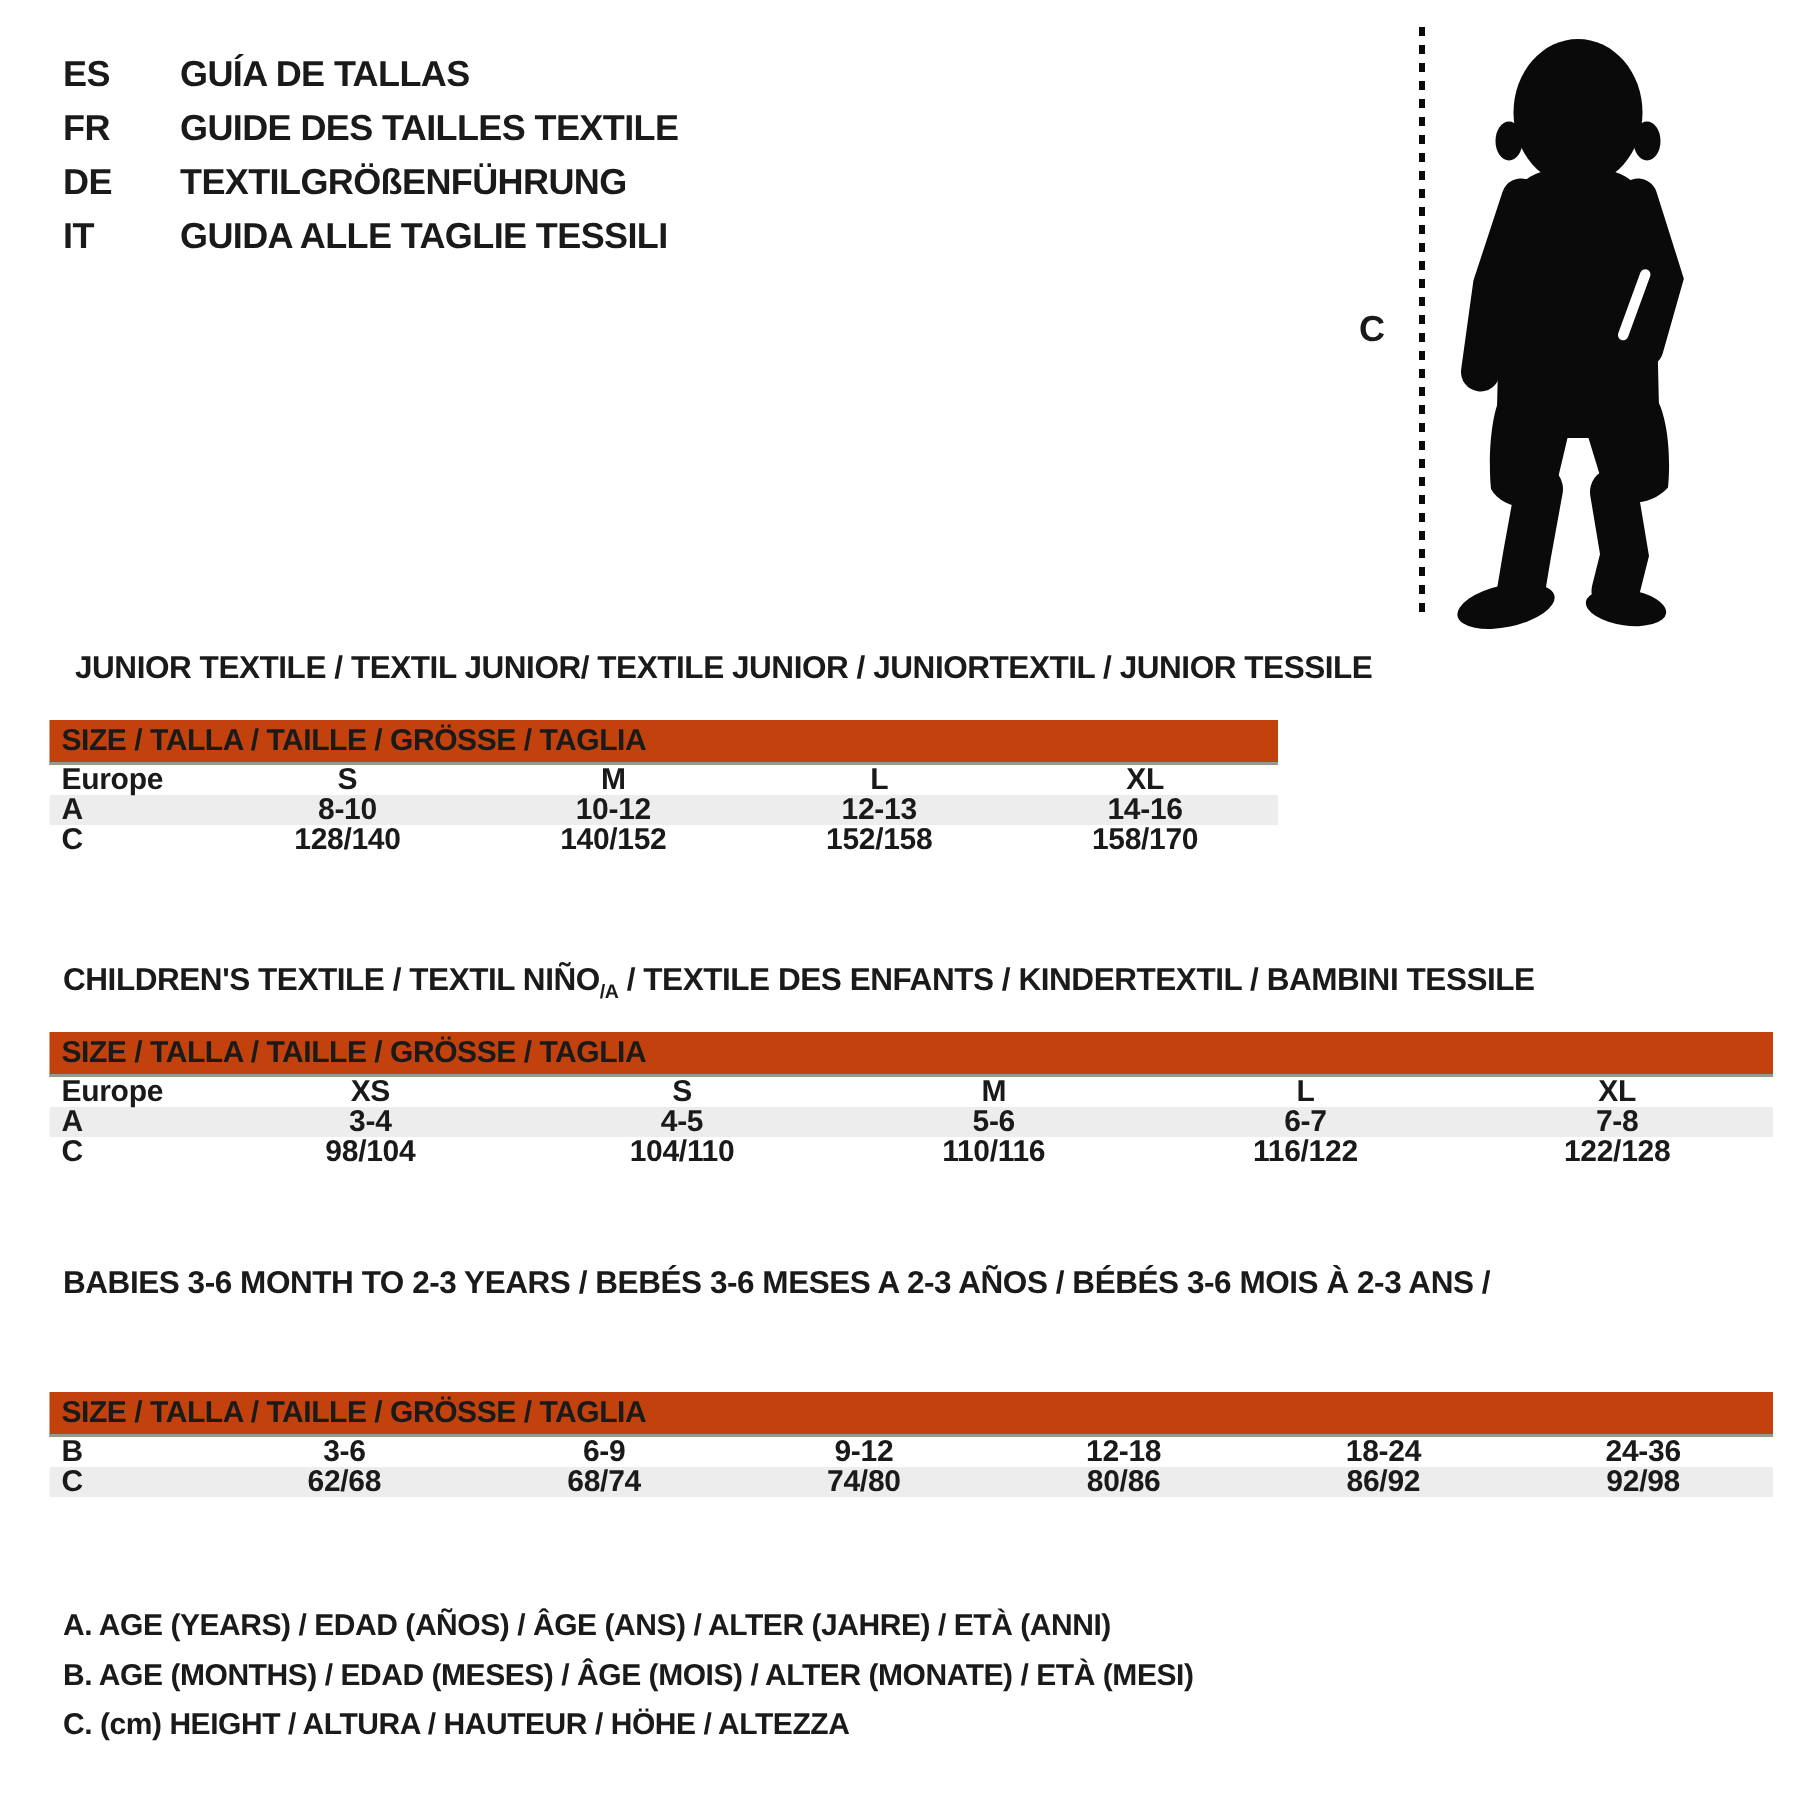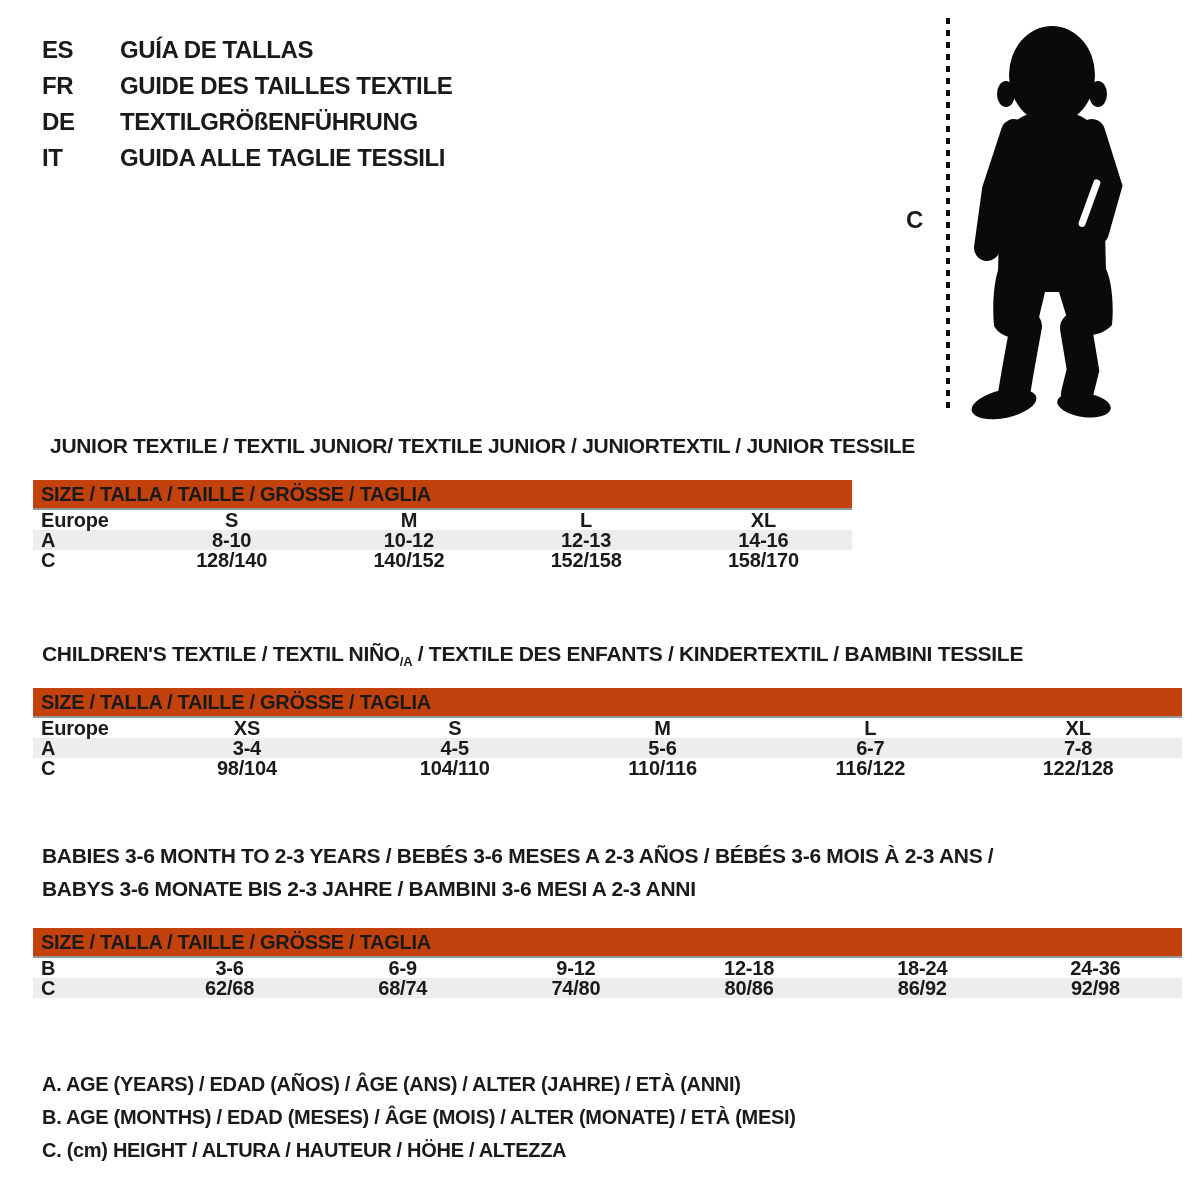--- a/index.html
+++ b/index.html
@@ -142,21 +142,20 @@
     <span class="tcell">98/104</span>
     <span class="tcell">104/110</span>
     <span class="tcell">110/116</span>
     <span class="tcell">116/122</span>
     <span class="tcell">122/128</span>
   </div>
 </div>
 
 <div class="section-title" id="babies-title">
   <div>BABIES 3-6 MONTH TO 2-3 YEARS / BEBÉS 3-6 MESES A 2-3 AÑOS / BÉBÉS 3-6 MOIS À 2-3 ANS /</div>
-  <div>BABYS 3-6 MONATE BIS 2-3 JAHRE / BAMBINI 3-6 MESI A 2-3 ANNI</div>
 </div>
 <div class="size-table" id="babies-table">
   <div class="size-header">SIZE / TALLA / TAILLE / GRÖSSE / TAGLIA</div>
   <div class="trow">
     <span class="tlabel">B</span>
     <span class="tcell">3-6</span>
     <span class="tcell">6-9</span>
     <span class="tcell">9-12</span>
     <span class="tcell">12-18</span>
     <span class="tcell">18-24</span>

